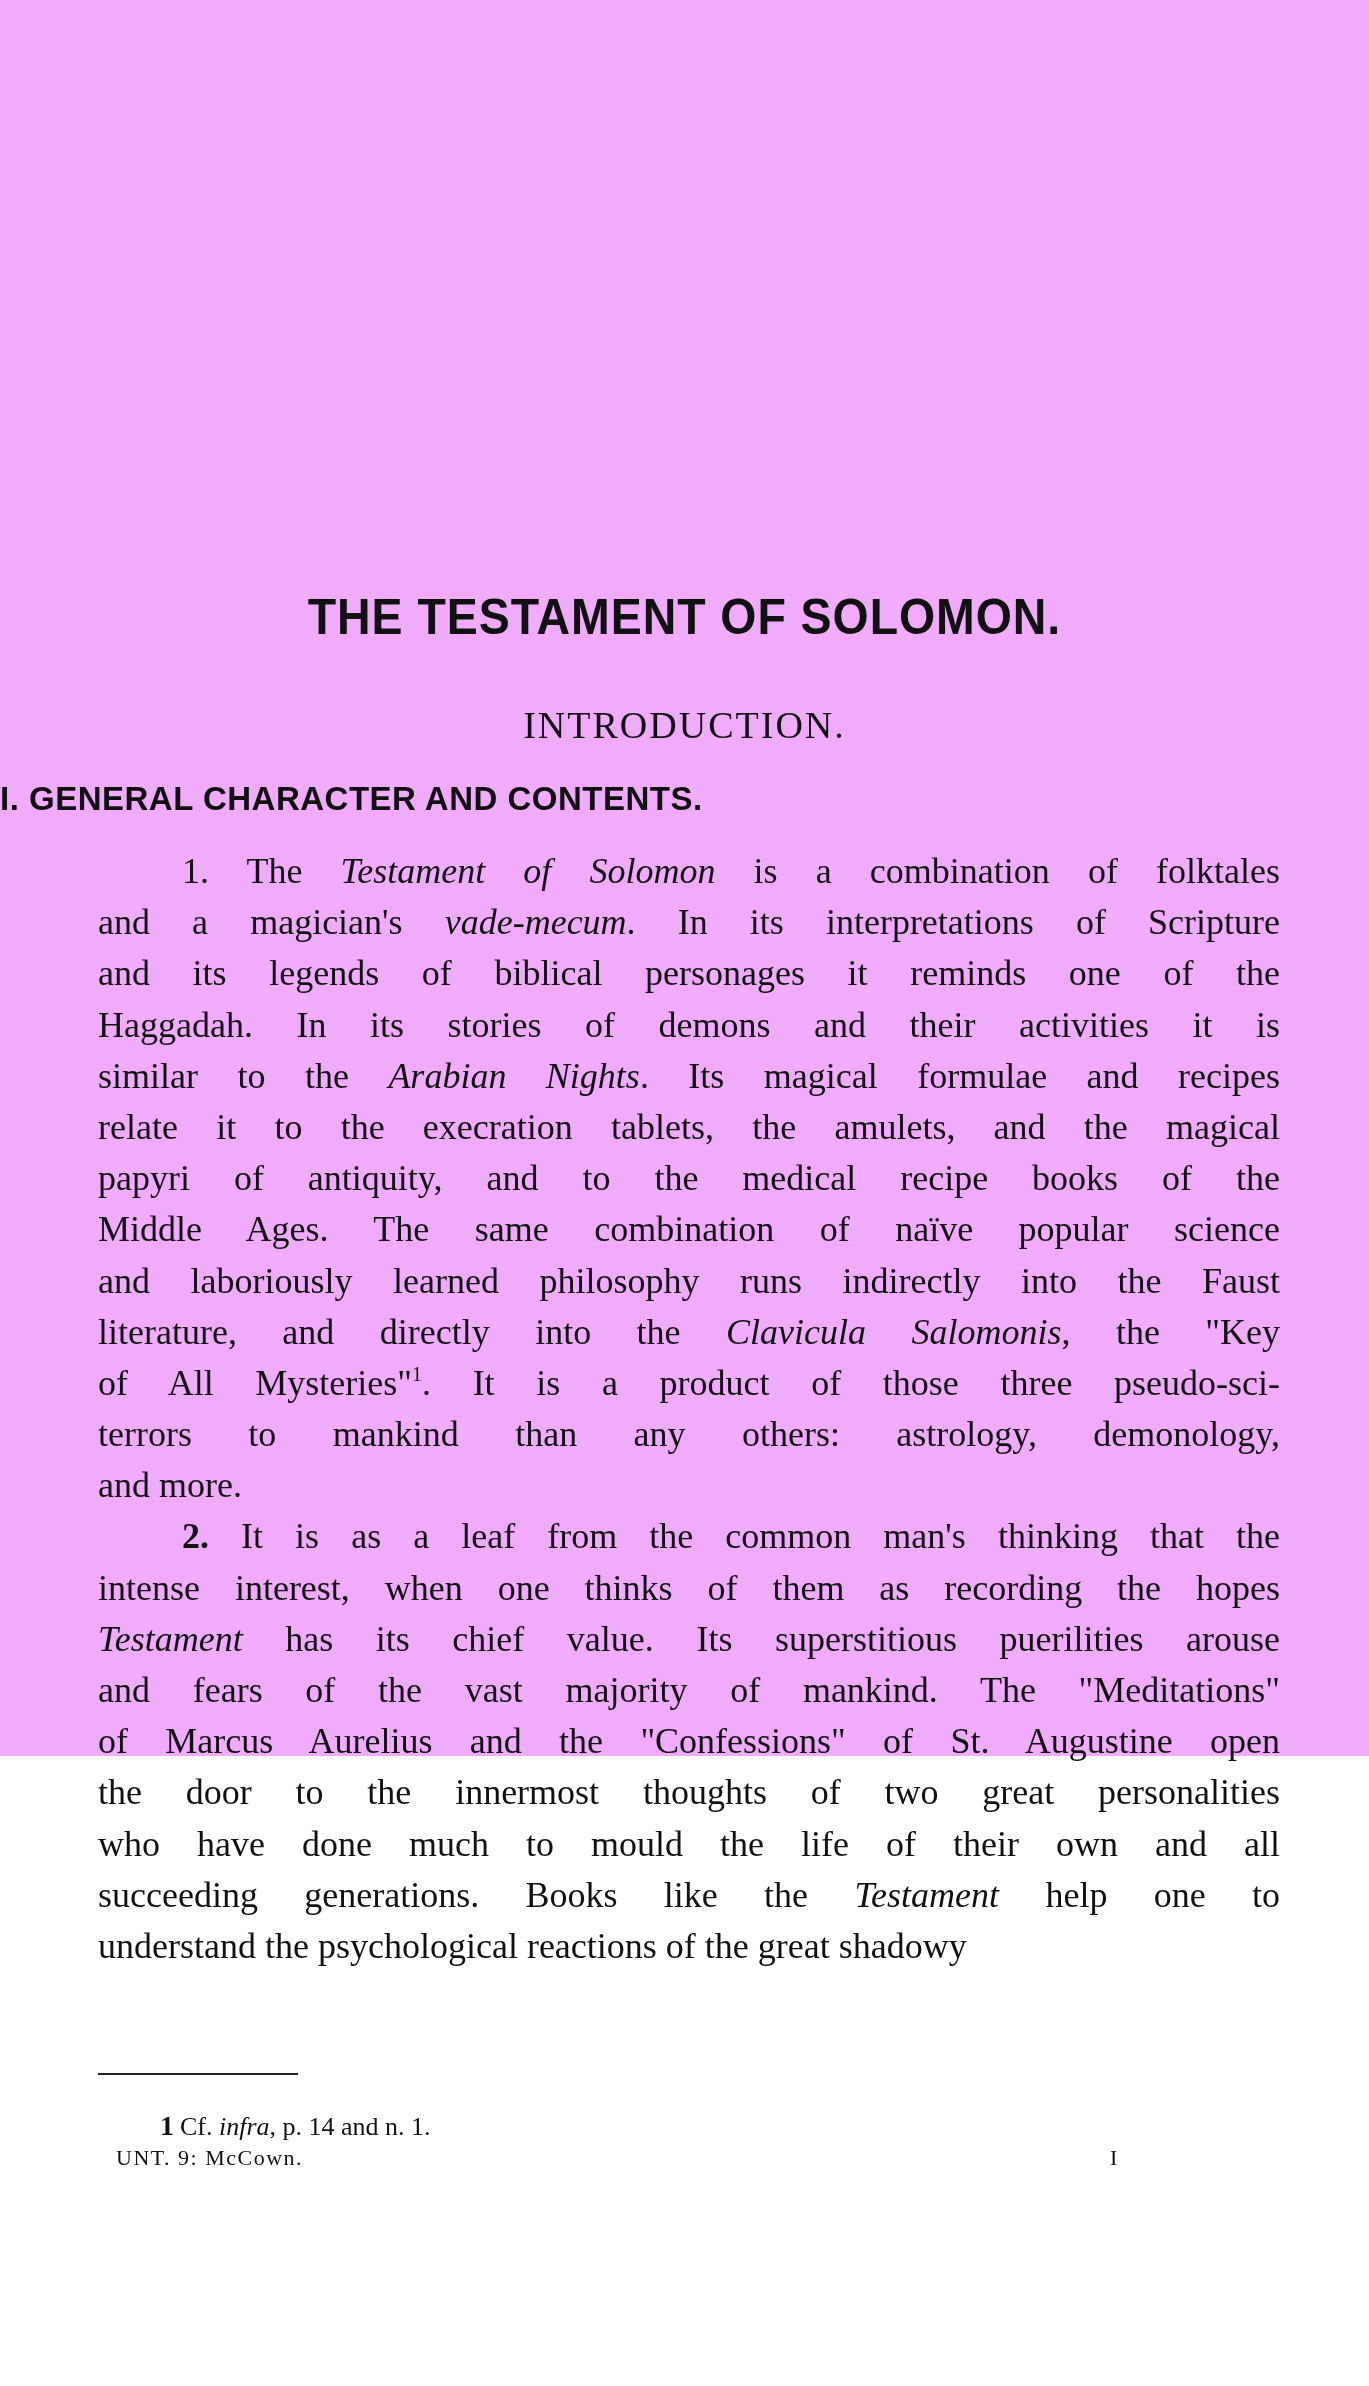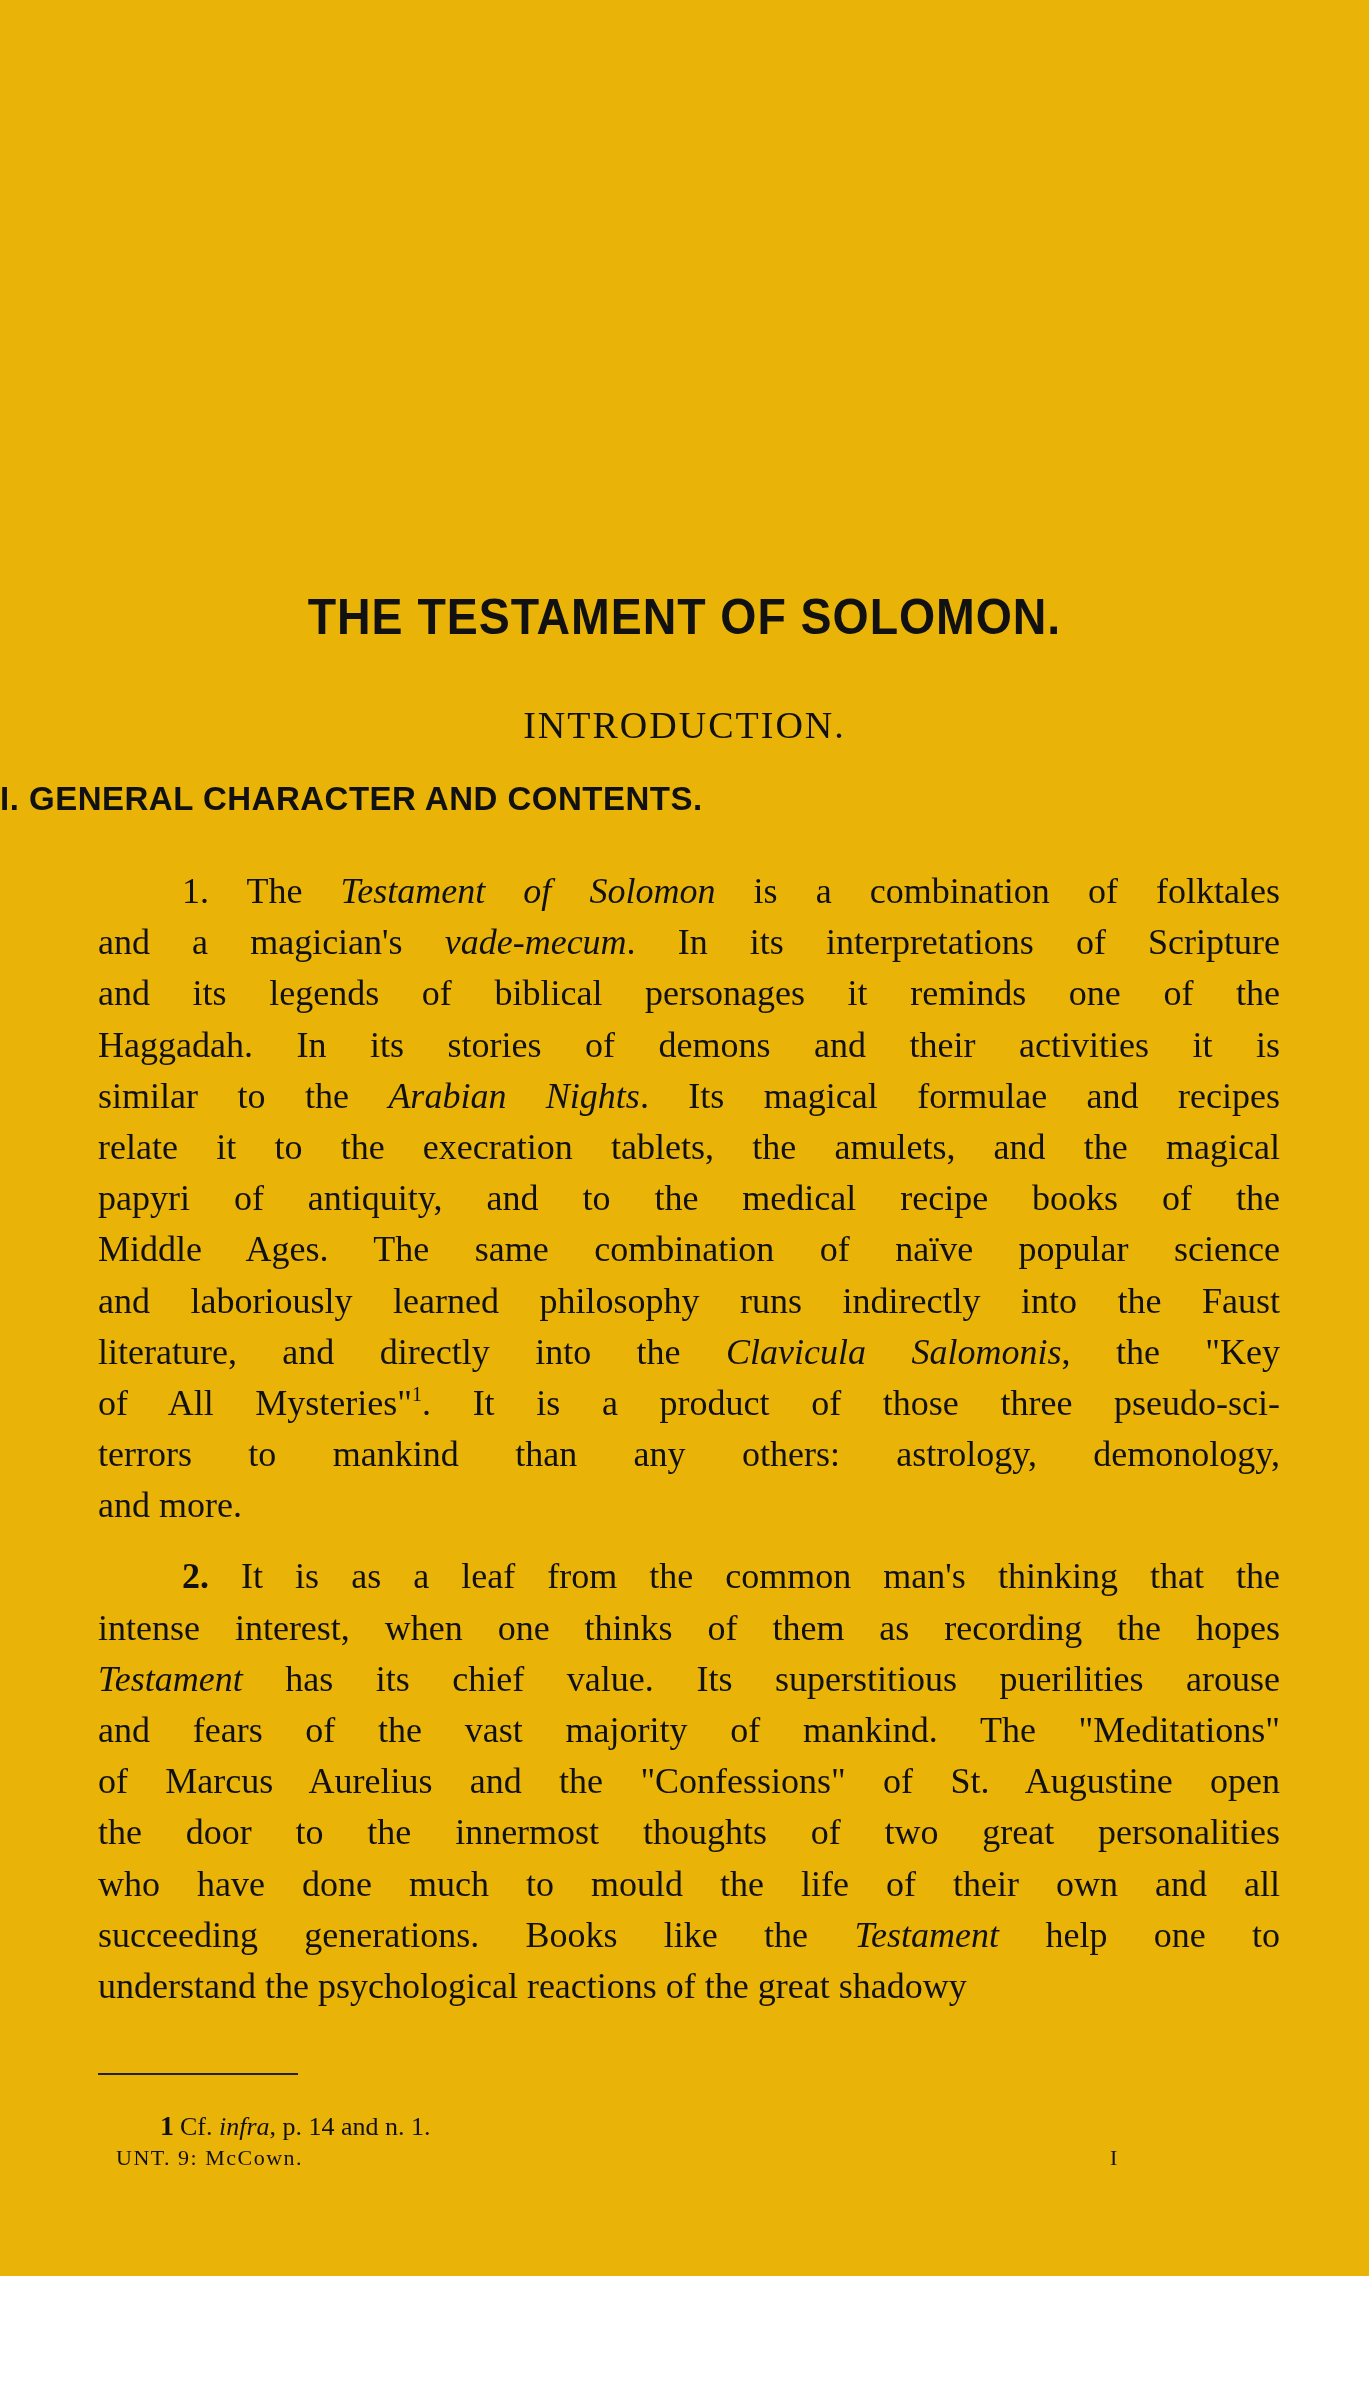--- a/index.html
+++ b/index.html
@@ -1,37 +1,37 @@
 <!DOCTYPE html>
 <html><head>
 <meta charset="utf-8">
 <style>
   html, body { margin: 0; padding: 0; background: #ffffff; }
   body { width: 1369px; height: 2386px; position: relative; overflow: hidden; color: #111; }
-  .page { position: absolute; left: 0; top: 0; width: 1369px; height: 2276px; background: #eab308; }
+  .page { position: absolute; left: 0; top: 0; width: 1369px; height: 1756px; background: #f0abfc; }
   .title {
     position: absolute; left: 0; width: 1369px; top: 588px; text-align: center;
     font-family: "Liberation Sans", sans-serif; font-weight: bold; font-size: 50px;
     letter-spacing: 1px; transform: scaleX(0.93); transform-origin: center;
   }
   .subtitle {
     position: absolute; left: 0; width: 1369px; top: 695px; text-align: center;
     font-family: "Liberation Serif", serif; font-size: 38px; letter-spacing: 2px; margin-top: 8px;
   }
   .section {
     position: absolute; left: 0; width: 1369px; top: 780px; text-align: left;
     font-family: "Liberation Sans", sans-serif; font-weight: bold; font-size: 33px; letter-spacing: 0.5px;
   }
   .body {
     position: absolute; left: 98px; width: 1182px; top: 846px;
     font-family: "Liberation Serif", serif; font-size: 36px; line-height: 51.2px;
   }
   .line { display: block; text-align: justify; text-align-last: justify; white-space: nowrap; height: 51.2px; }
   .line.last { text-align-last: left; }
-  .line.indent { padding-left: 84px; margin-top: 20px; }
+  .line.indent { padding-left: 84px; }
   .line > span { white-space: pre; }
   .it { font-style: italic; }
   .num-bold { font-weight: bold; }
   sup.fn { font-size: 20px; vertical-align: 14px; line-height: 0; }
   .rule { position: absolute; left: 98px; top: 2073px; width: 200px; height: 0; border-top: 2px solid #222; }
   .footnote {
     position: absolute; left: 160px; top: 2100px;
     font-family: "Liberation Serif", serif; font-size: 26px; margin-top: 10px;
   }
   .footnote .mark { font-weight: bold; font-size: 28px; margin-right: 6px; }

